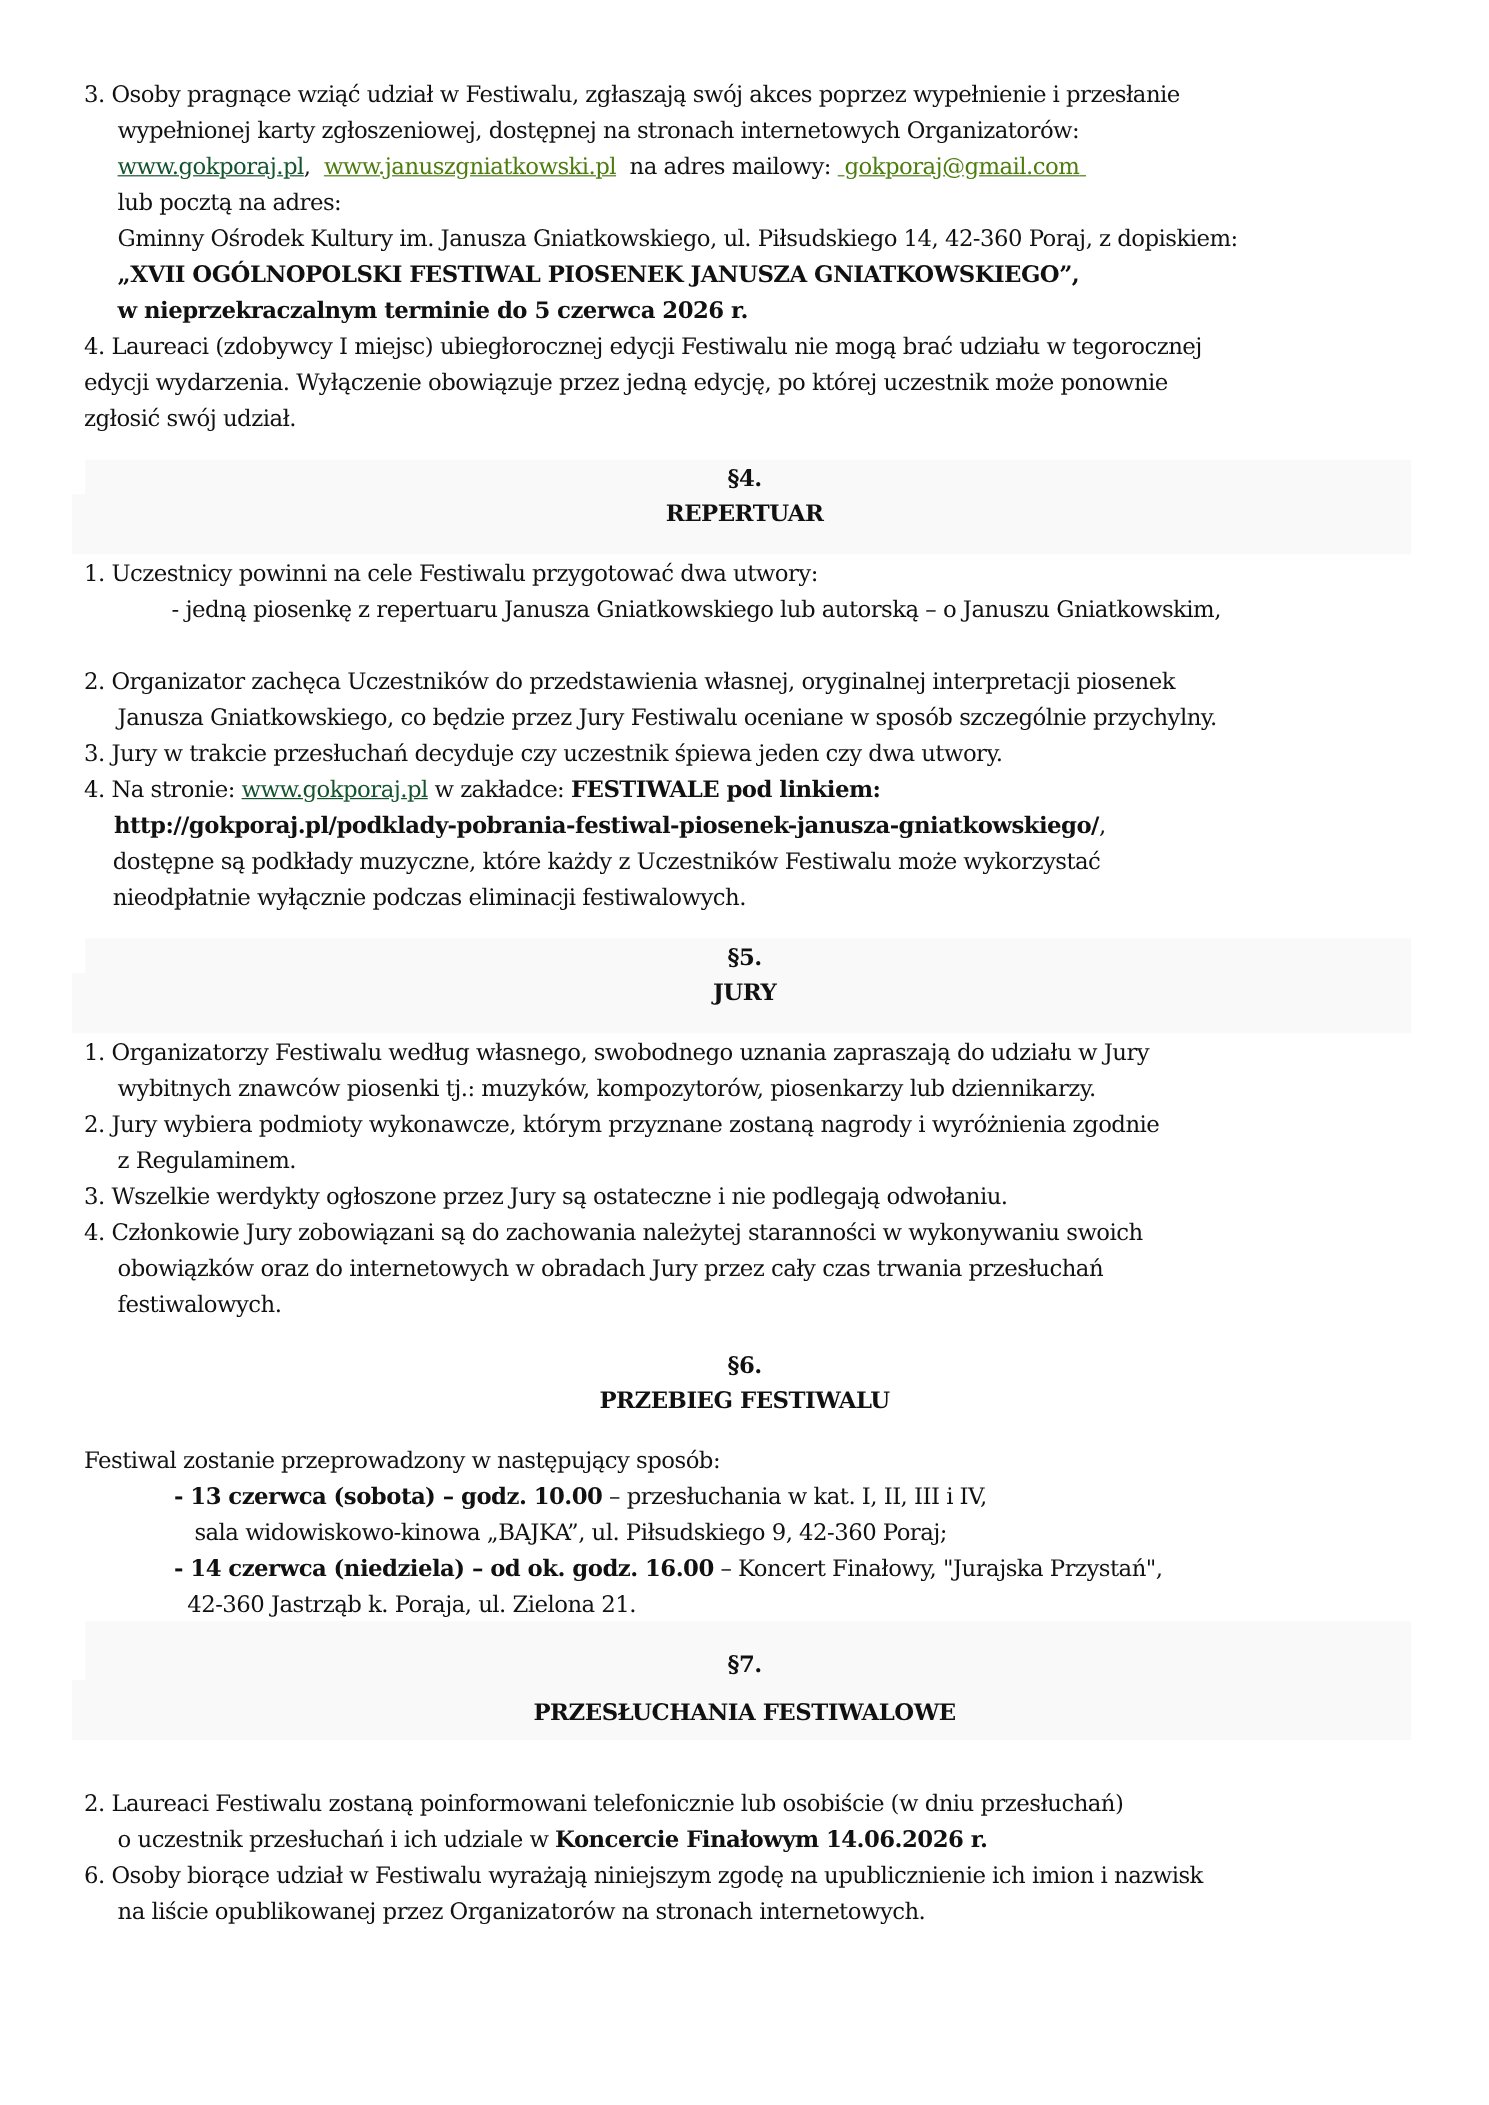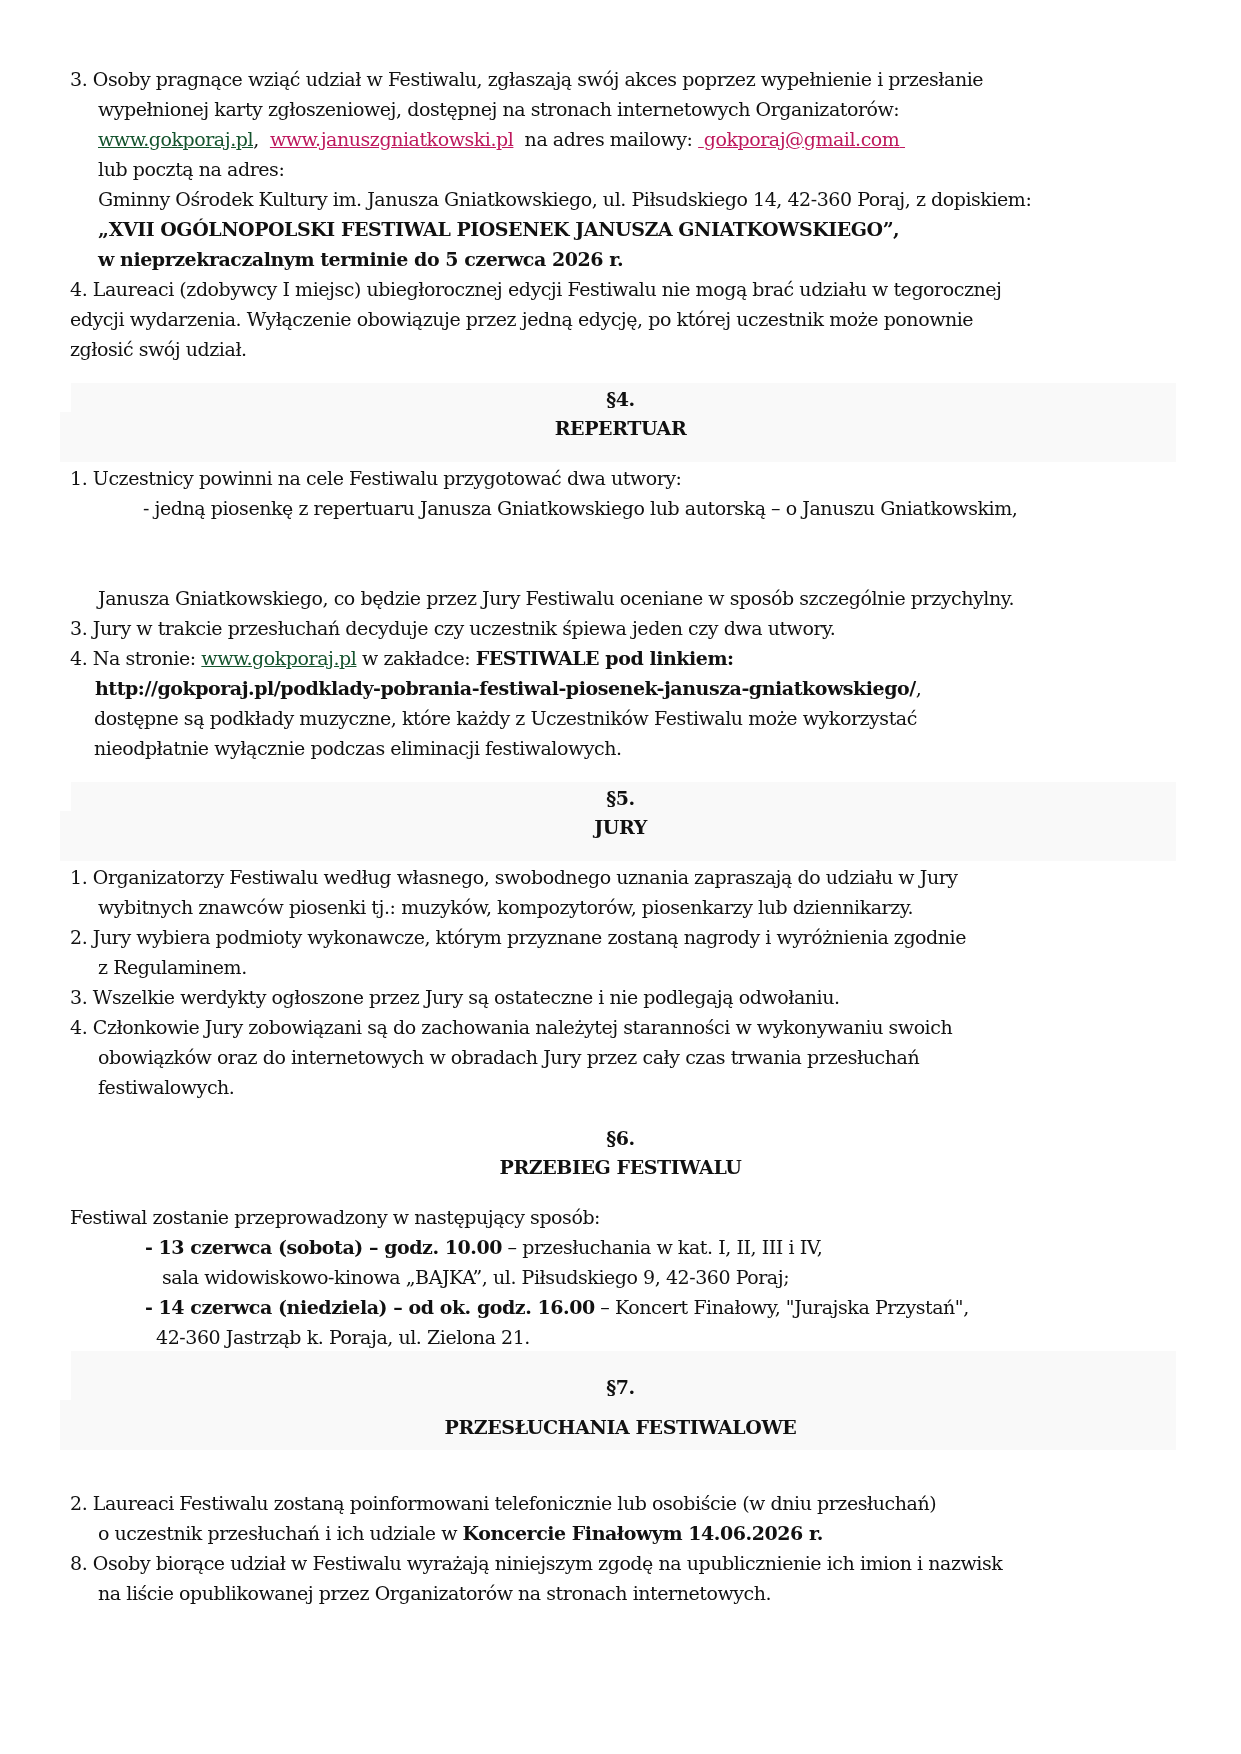--- a/index.html
+++ b/index.html
@@ -4,21 +4,21 @@
 <style>
   html, body { margin: 0; padding: 0; background: #ffffff; }
   body {
     width: 1241px; height: 1754px; position: relative; overflow: hidden;
     font-family: "DejaVu Serif", serif; font-size: 19px; color: #111111;
   }
   .page { position: absolute; left: 0; top: 0; width: 1241px; height: 1754px; }
   .line { position: absolute; white-space: nowrap; line-height: 30px; letter-spacing: -0.45px; }
   .b { font-weight: bold; }
   a.link { color: #14532d; text-decoration: underline; }
-  a.link-black { color: #be185d; text-decoration: underline; }
+  a.link-black { color: #4d7c0f; text-decoration: underline; }
   .band { position: absolute; background: #f9f9f9; }
   .center { position: absolute; left: 0; width: 1241px; text-align: center; line-height: 30px; font-weight: bold; white-space: nowrap; letter-spacing: -0.4px; }
 </style>
 </head>
 <body>
 
 <div class="page">
 
   <div class="line" style="left:70px;top:64px;">3. Osoby pragnące wziąć udział w Festiwalu, zgłaszają swój akces poprzez wypełnienie i przesłanie</div>
   <div class="line" style="left:98px;top:94px;">wypełnionej karty zgłoszeniowej, dostępnej na stronach internetowych Organizatorów:</div>
@@ -32,20 +32,21 @@
   <div class="line" style="left:70px;top:274px;">4.  Laureaci (zdobywcy I miejsc) ubiegłorocznej edycji Festiwalu nie mogą brać udziału w tegorocznej</div>
   <div class="line" style="left:70px;top:304px;">edycji wydarzenia. Wyłączenie obowiązuje przez jedną edycję, po której uczestnik może ponownie</div>
   <div class="line" style="left:70px;top:334px;">zgłosić swój udział.</div>
 
   <div class="band" style="left:71px;top:383px;width:1105px;height:30px;"></div>
   <div class="band" style="left:60px;top:412px;width:1116px;height:50px;"></div>
   <div class="center" style="top:384px;">§4.</div>
   <div class="center" style="top:413px;">REPERTUAR</div>
   <div class="line" style="left:70px;top:463px;">1. Uczestnicy powinni na cele Festiwalu przygotować dwa utwory:</div>
   <div class="line" style="left:143px;top:493px;">- jedną piosenkę z repertuaru Janusza Gniatkowskiego lub autorską – o Januszu Gniatkowskim,</div>
+  <div class="line" style="left:70px;top:553px;">2. Organizator zachęca Uczestników do przedstawienia własnej, oryginalnej interpretacji piosenek</div>
   <div class="line" style="left:98px;top:583px;">Janusza Gniatkowskiego, co będzie przez Jury Festiwalu oceniane w sposób szczególnie przychylny.</div>
   <div class="line" style="left:70px;top:613px;">3. Jury w trakcie przesłuchań decyduje czy uczestnik śpiewa jeden czy dwa utwory.</div>
   <div class="line" style="left:70px;top:643px;">
     <span>4. Na stronie: </span><a class="link">www.gokporaj.pl</a><span> w zakładce: </span><span class="b">FESTIWALE pod linkiem:</span>
   </div>
   <div class="line" style="left:95px;top:673px;">
     <a class="b" style="color:#111;text-decoration:none;">http://gokporaj.pl/podklady-pobrania-festiwal-piosenek-janusza-gniatkowskiego/</a><span>,</span>
   </div>
   <div class="line" style="left:94px;top:703px;">dostępne są podkłady muzyczne, które każdy z Uczestników Festiwalu może wykorzystać</div>
   <div class="line" style="left:94px;top:733px;">nieodpłatnie wyłącznie podczas eliminacji festiwalowych.</div>
@@ -76,16 +77,16 @@
   <div class="line" style="left:156px;top:1322px;">42-360 Jastrząb k. Poraja, ul. Zielona 21.</div>
 
   <div class="band" style="left:71px;top:1351px;width:1105px;height:50px;"></div>
   <div class="band" style="left:60px;top:1400px;width:1116px;height:50px;"></div>
   <div class="center" style="top:1372px;">§7.</div>
   <div class="center" style="top:1412px;">PRZESŁUCHANIA FESTIWALOWE</div>
   <div class="line" style="left:70px;top:1488px;">2. Laureaci Festiwalu zostaną poinformowani  telefonicznie lub osobiście (w dniu przesłuchań)</div>
   <div class="line" style="left:98px;top:1518px;">
     <span>o uczestnik przesłuchań i ich udziale w </span><span class="b">Koncercie Finałowym 14.06.2026 r.</span>
   </div>
-  <div class="line" style="left:70px;top:1548px;">8. Osoby biorące udział w Festiwalu wyrażają niniejszym zgodę na upublicznienie ich imion i nazwisk</div>
+  <div class="line" style="left:70px;top:1548px;">6. Osoby biorące udział w Festiwalu wyrażają niniejszym zgodę na upublicznienie ich imion i nazwisk</div>
   <div class="line" style="left:98px;top:1578px;">na liście opublikowanej przez Organizatorów na stronach internetowych.</div>
 
 </div>
 
 </body></html>

